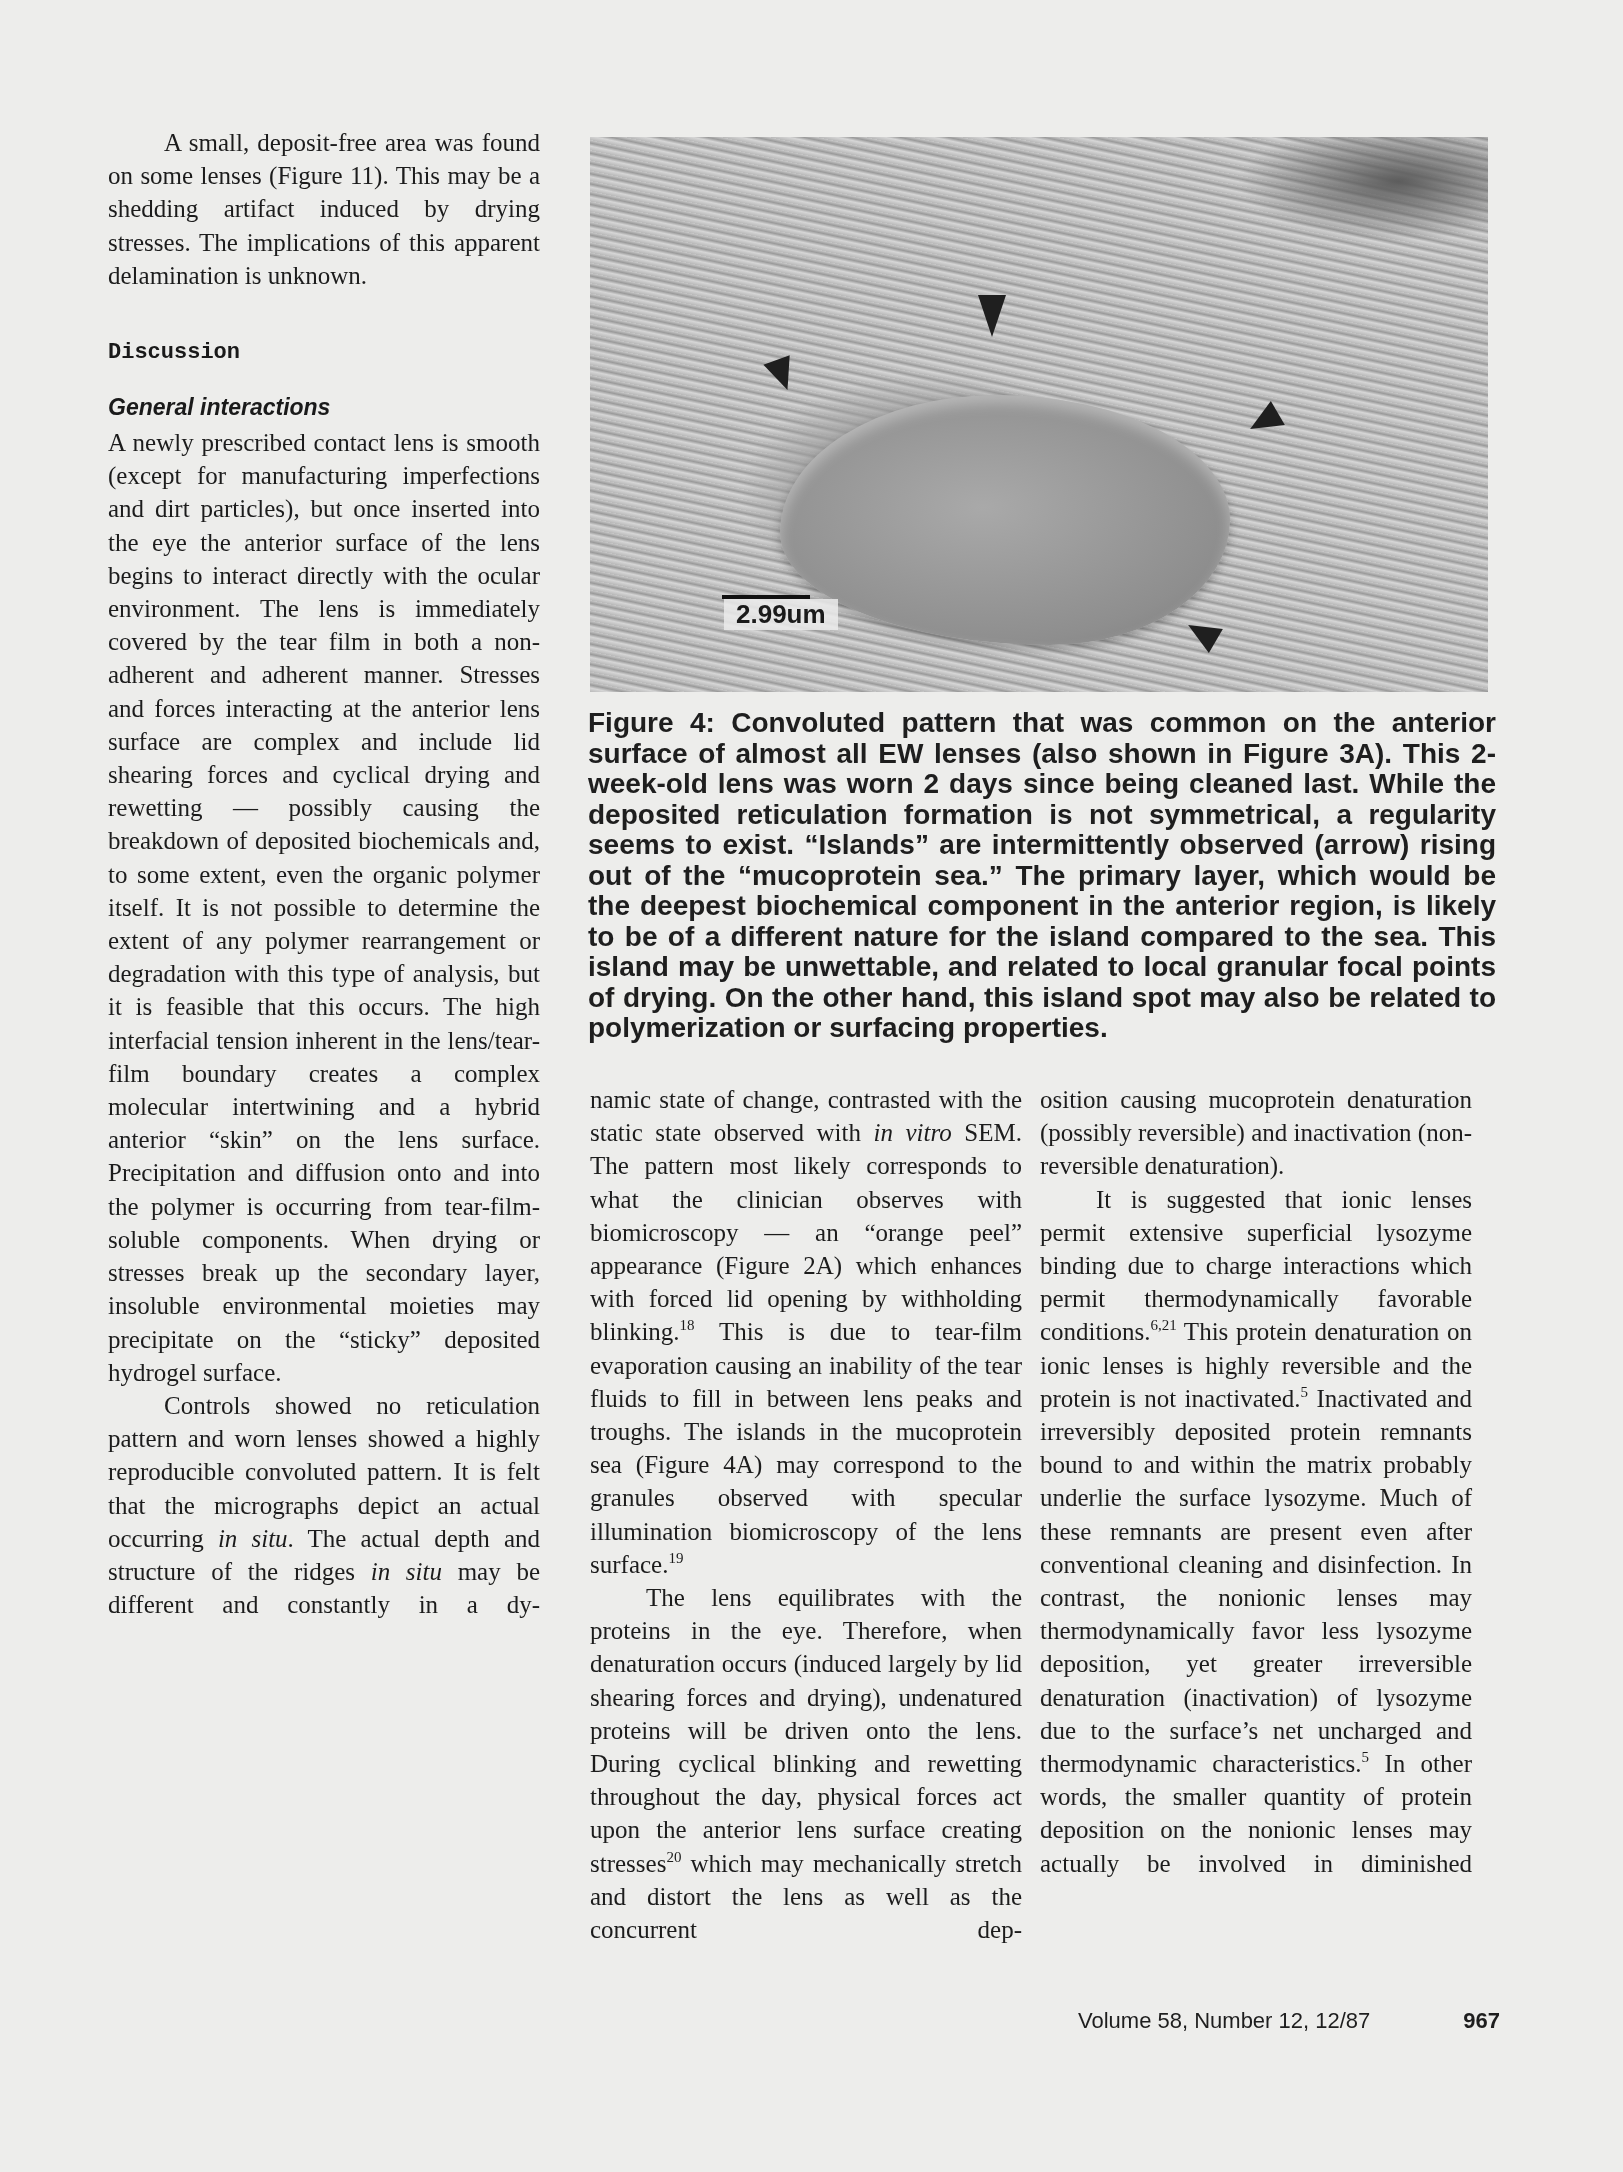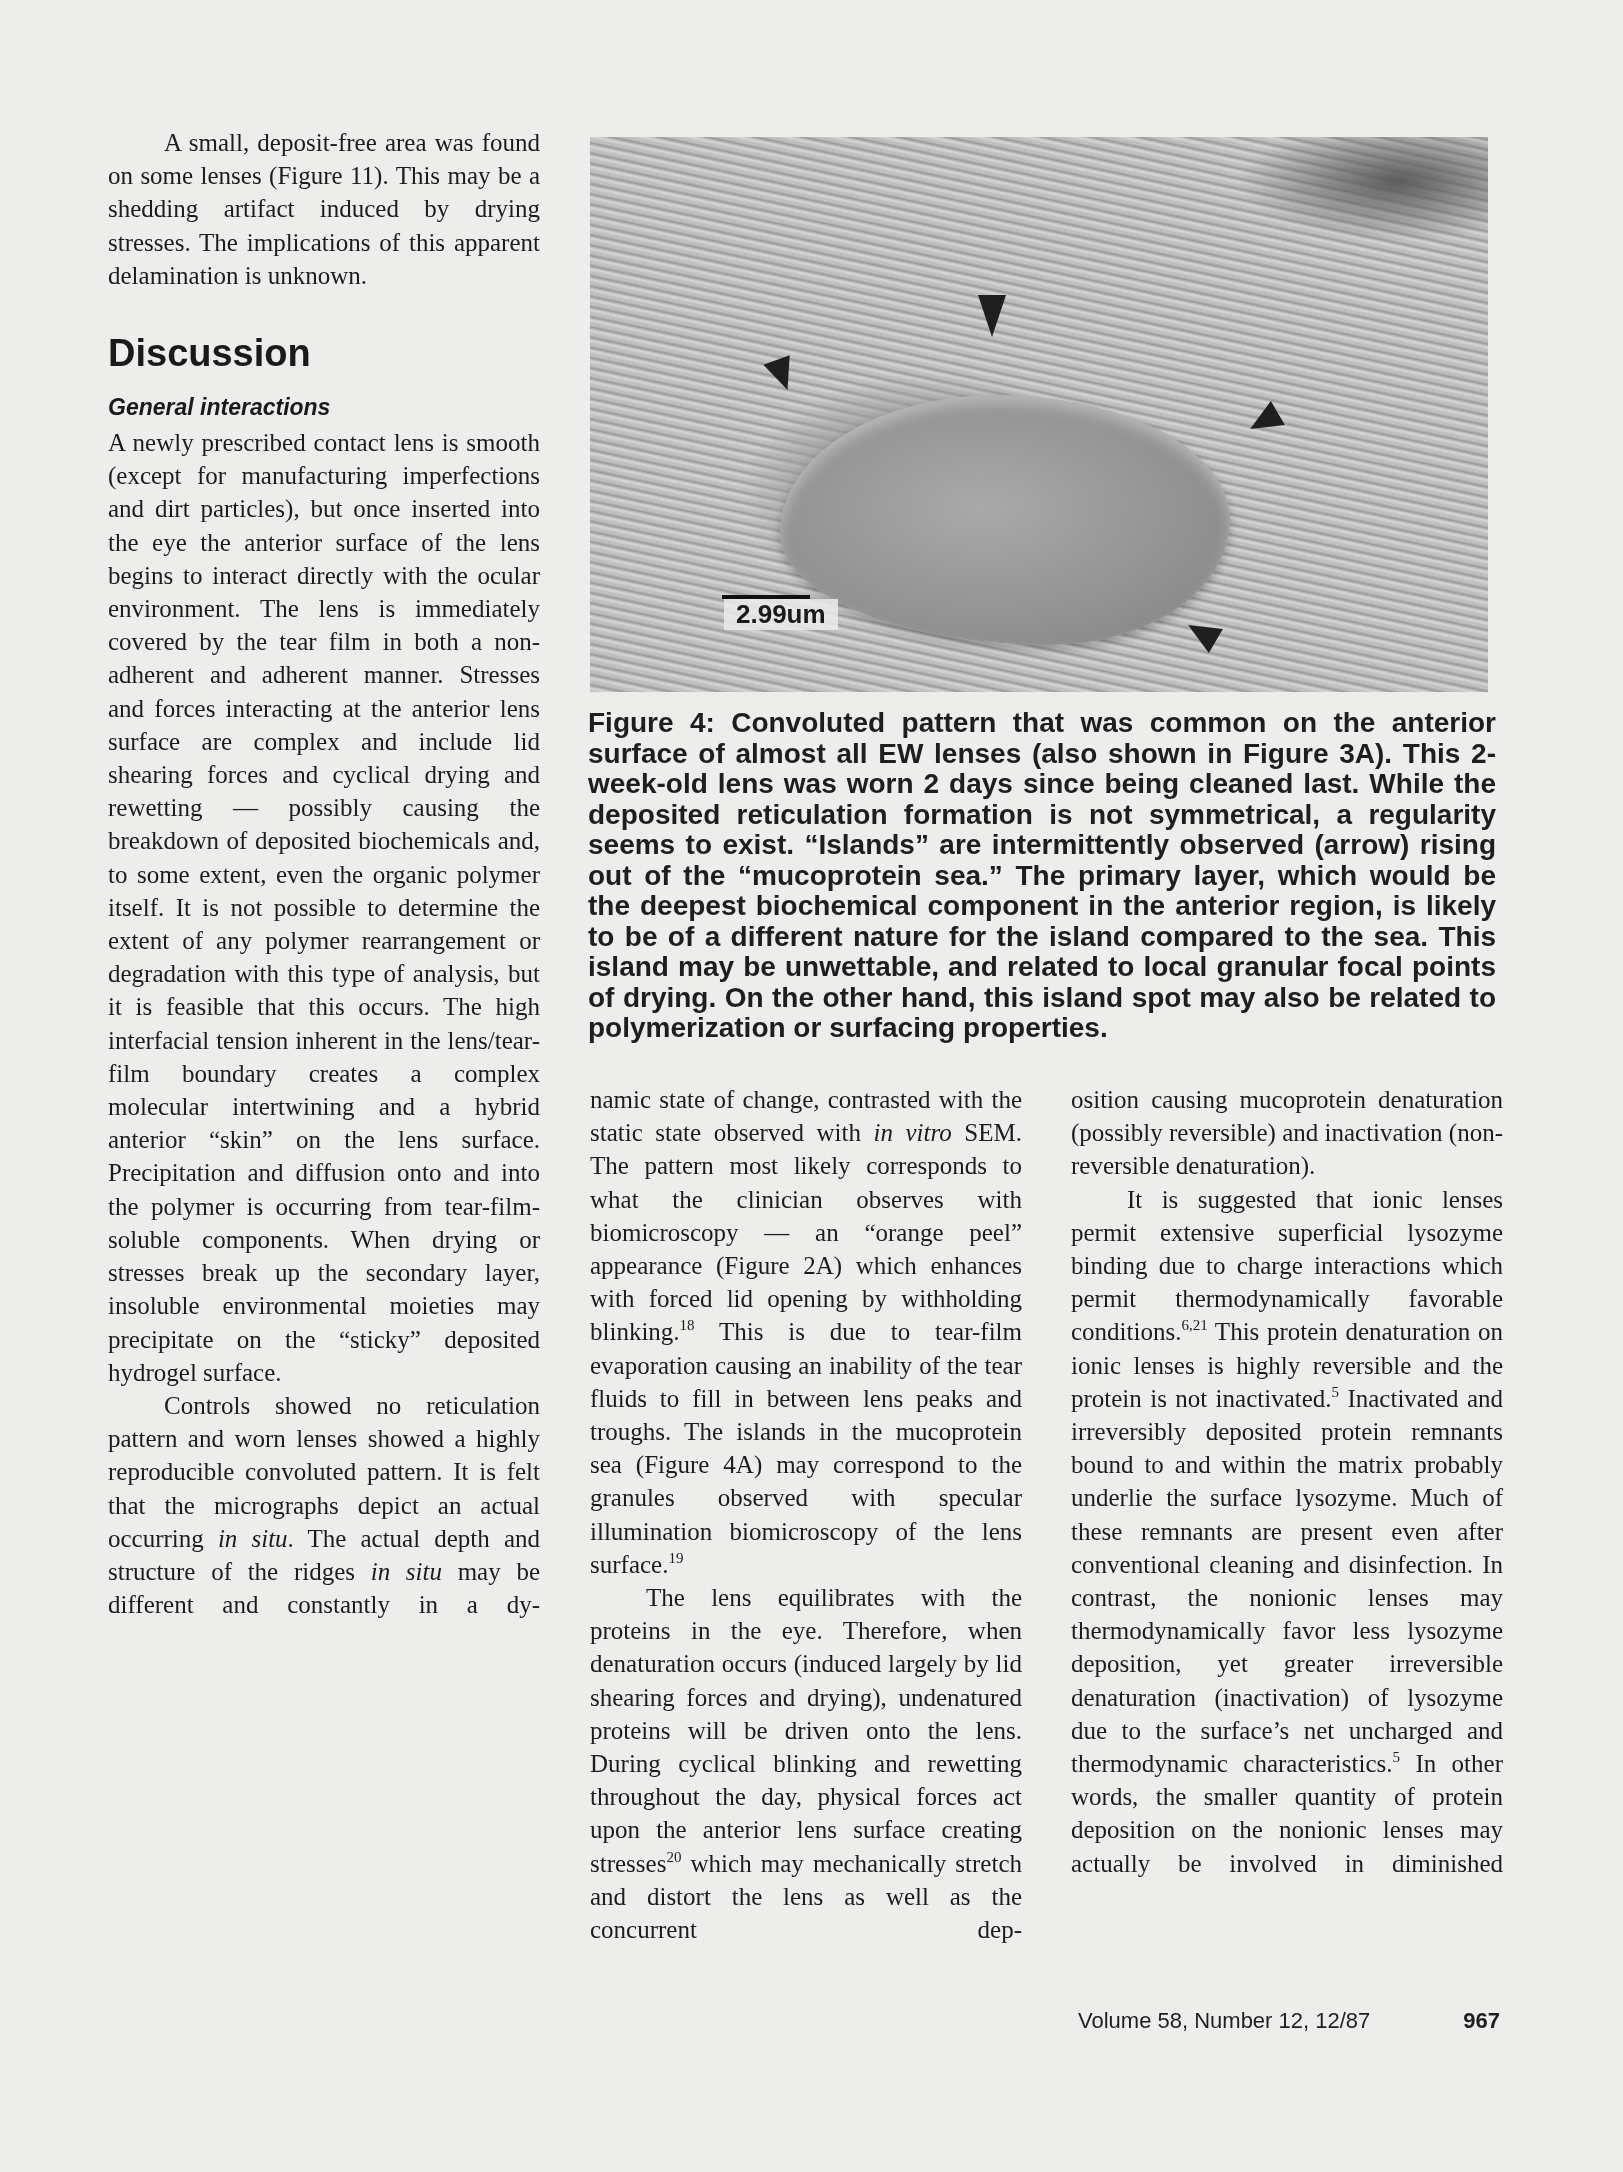--- a/index.html
+++ b/index.html
@@ -15,24 +15,24 @@
     font-size: 25px;
     line-height: 33.2px;
     text-align: justify;
     hyphens: none;
   }
   .col p { margin: 0; }
   .col p.indent { text-indent: 56px; }
   .col p.noindent { text-indent: 0; }
   .col1 { left: 108px; top: 126px; width: 432px; }
   .col2 { left: 590px; top: 1083px; width: 432px; }
-  .col3 { left: 1071px; top: 1083px; width: 432px; }
+  .col3 { left: 1040px; top: 1083px; width: 432px; }
   .h-discussion {
-    font-family: Liberation Sans, sans-serif;
-    font-weight: bold; font-size: 38px; line-height: 34px;
+    font-family: Liberation Mono, monospace;
+    font-weight: bold; font-size: 22px; line-height: 34px;
     margin: 44px 0 22px 0; text-align: left; color: #1a1a1a;
   }
   .h-general {
     font-family: "Liberation Sans", "DejaVu Sans", sans-serif;
     font-weight: bold; font-style: italic; font-size: 23px; line-height: 30px;
     margin: 0 0 4px 0; text-align: left; color: #1a1a1a;
   }
   .sup { font-size: 15px; vertical-align: 10px; line-height: 0; }
   .figure {
     position: absolute; left: 590px; top: 137px; width: 898px; height: 555px;

